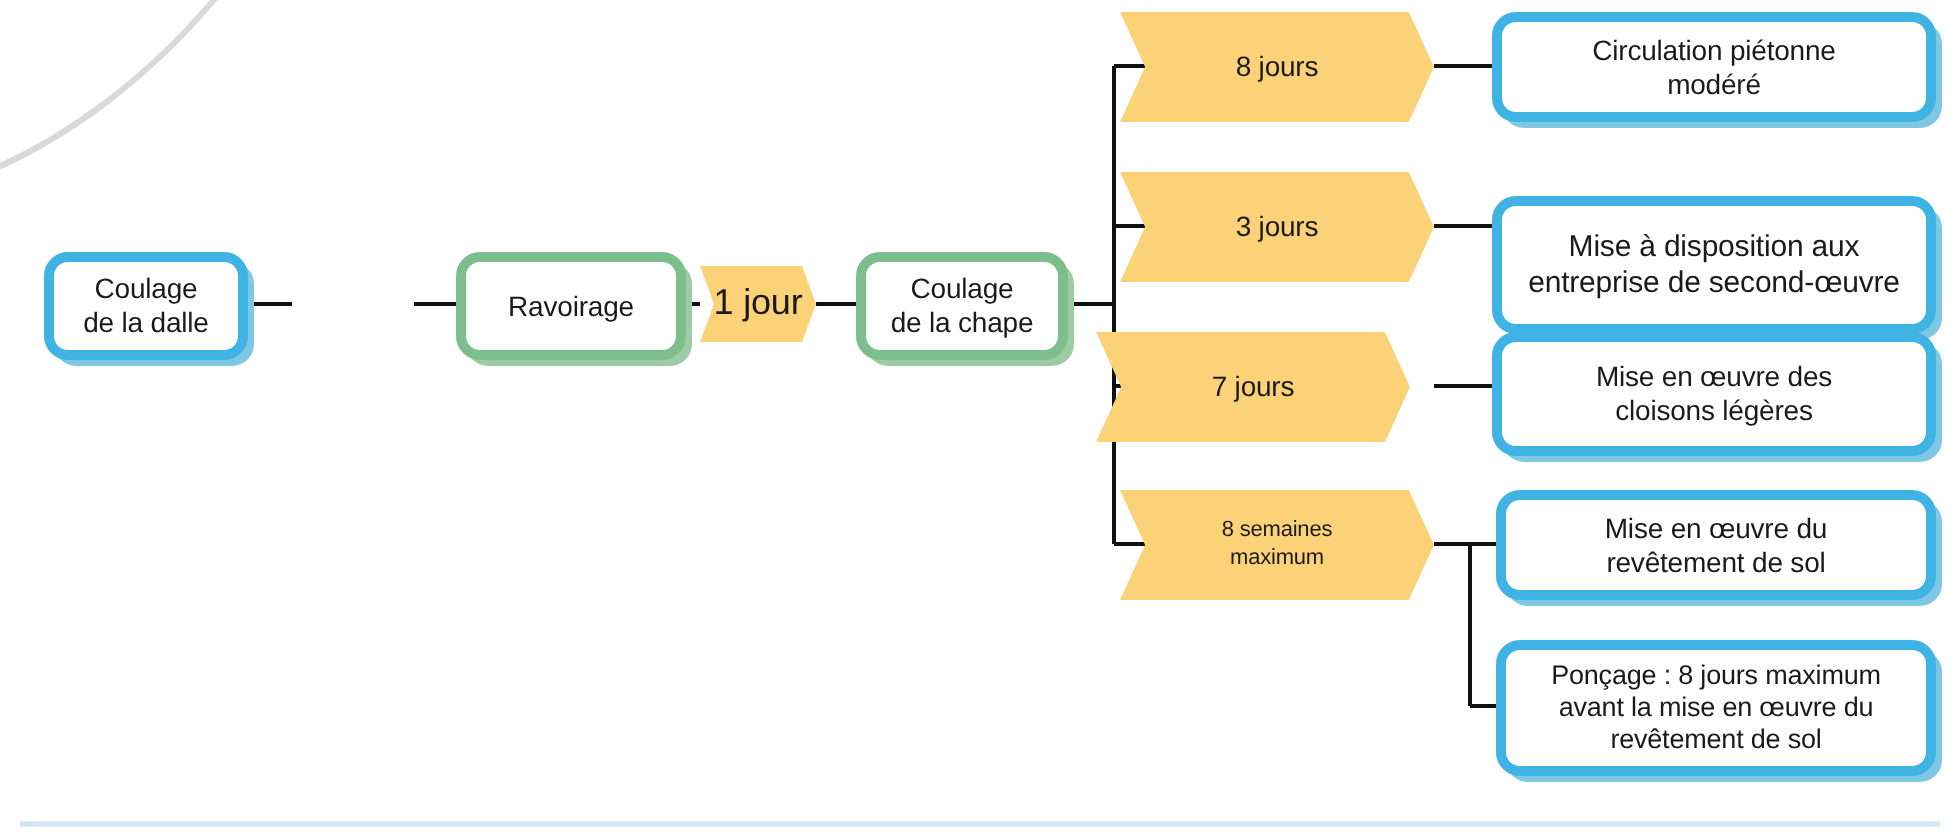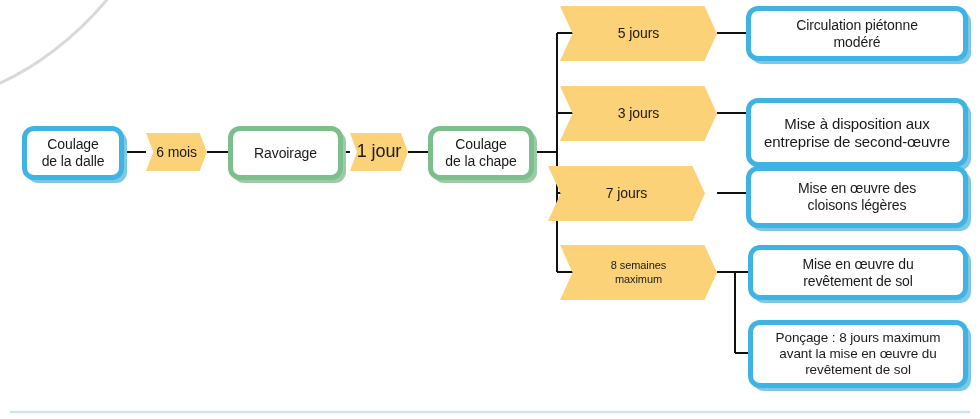--- a/index.html
+++ b/index.html
@@ -123,39 +123,36 @@
       <line x1="735" y1="272" x2="748" y2="272"></line>
       <line x1="735" y1="353" x2="748" y2="353"></line>
     </g>
   </svg>
 
   <div class="node blue" style="left:22px; top:126px; width:102px; height:54px; font-size:14px;">
     <span class="lbl">Coulage
 de la dalle</span>
   </div>
 
-  <div class="hex small" style="left:146px; top:133px; width:61px; height:38px; font-size:14px;">
-    <span class="lbl">6 mois</span>
-  </div>
 
   <div class="node green" style="left:228px; top:126px; width:115px; height:54px; font-size:14px;">
     <span class="lbl">Ravoirage</span>
   </div>
 
   <div class="hex small" style="left:350px; top:133px; width:58px; height:38px; font-size:18px;">
     <span class="lbl">1 jour</span>
   </div>
 
   <div class="node green" style="left:428px; top:126px; width:106px; height:54px; font-size:14px;">
     <span class="lbl">Coulage
 de la chape</span>
   </div>
 
   <div class="hex" style="left:560px; top:6px; width:157px; height:55px; font-size:14px;">
-    <span class="lbl">5 jours</span>
+    <span class="lbl">8 jours</span>
   </div>
   <div class="node blue" style="left:746px; top:6px; width:222px; height:55px; font-size:14px;">
     <span class="lbl">Circulation piétonne
 modéré</span>
   </div>
 
   <div class="hex" style="left:560px; top:86px; width:157px; height:55px; font-size:14px;">
     <span class="lbl">3 jours</span>
   </div>
   <div class="node blue" style="left:746px; top:86px; width:222px; height:69px; font-size:15px;margin-top:12px;">

